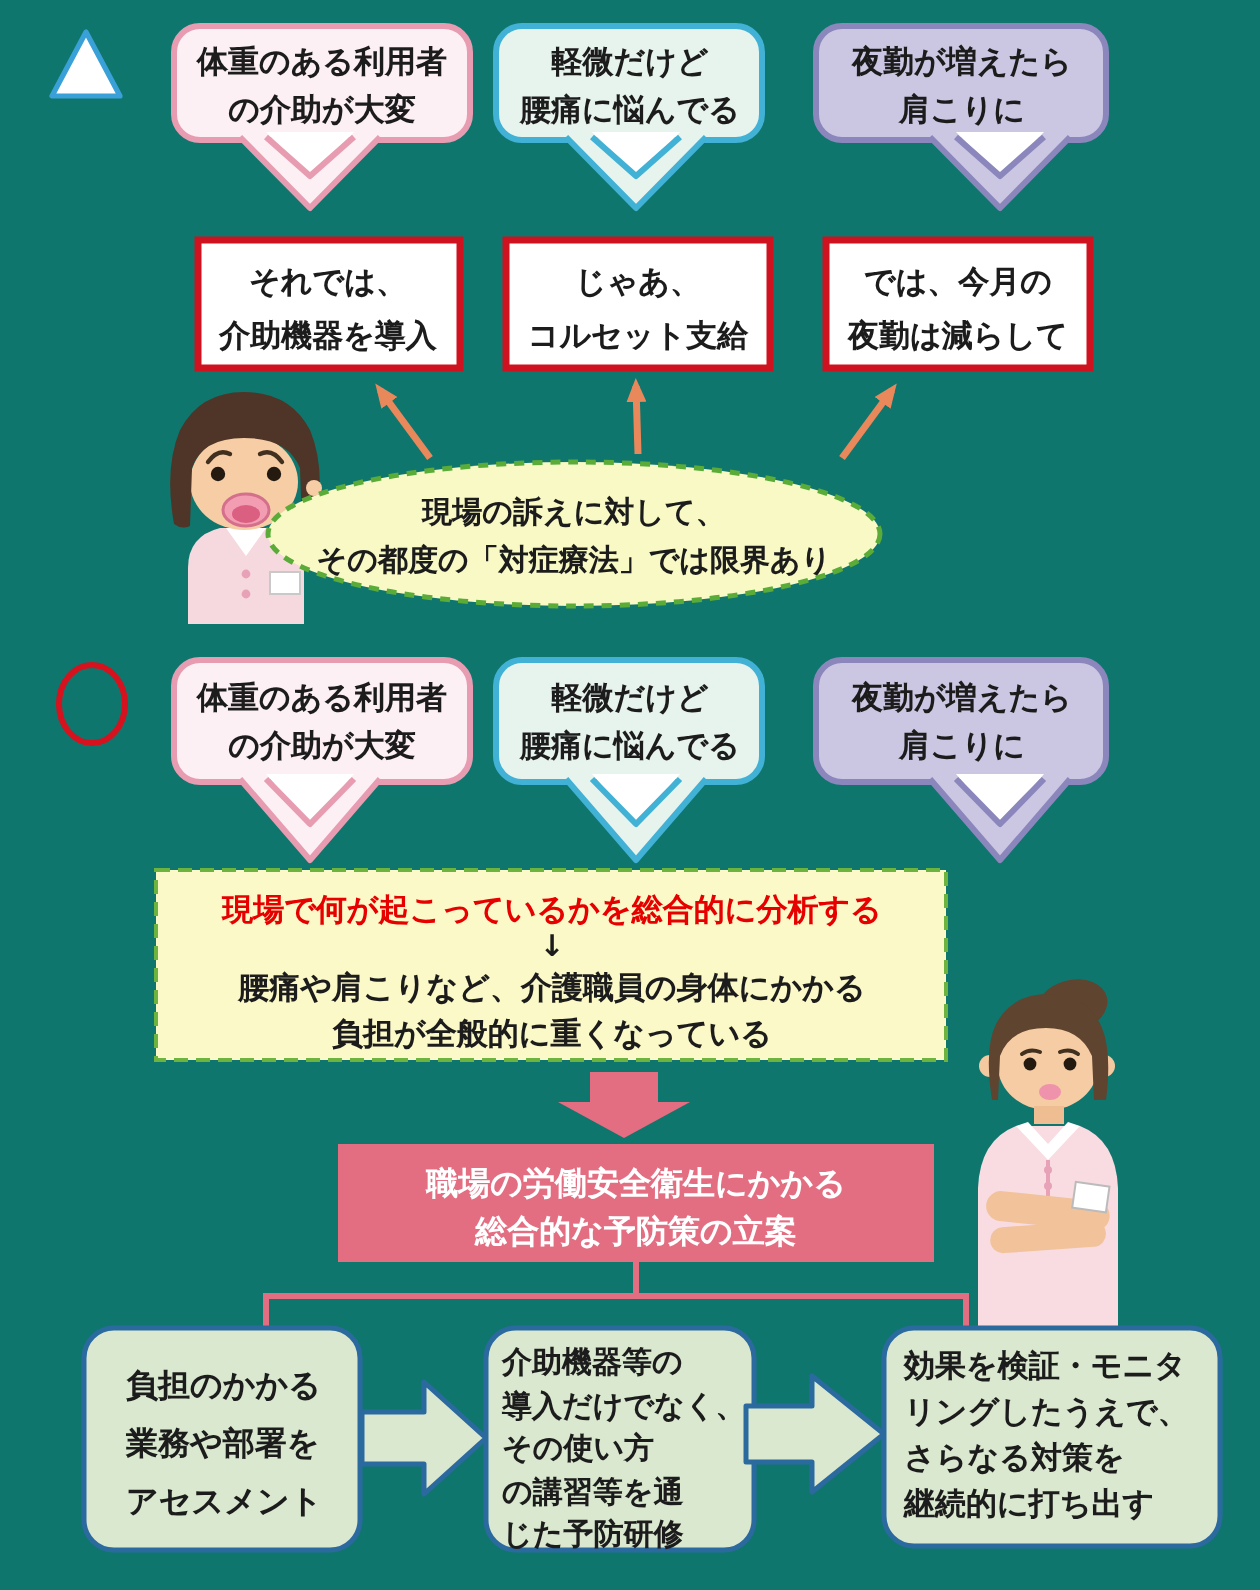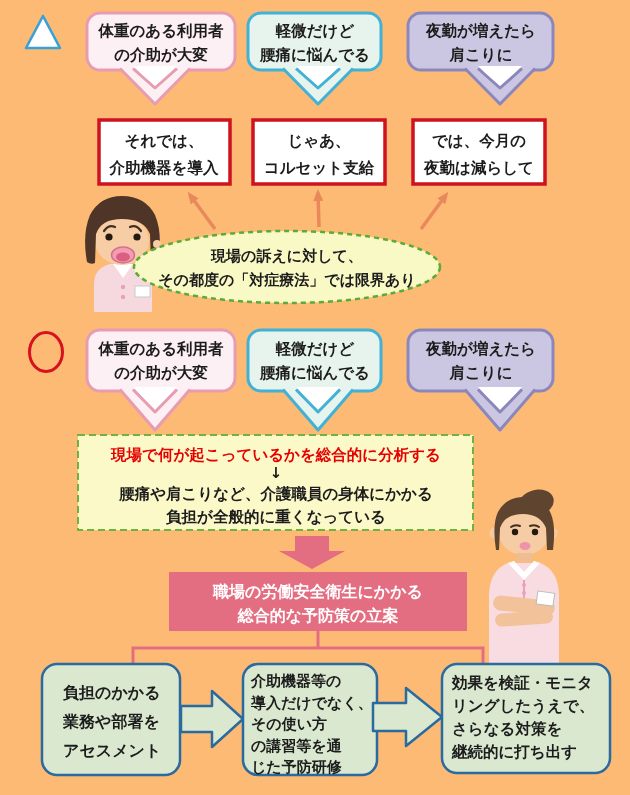--- a/index.html
+++ b/index.html
@@ -1,16 +1,16 @@
 <!DOCTYPE html>
 <html><head>
 <meta charset="utf-8">
 <style>
   html,body{margin:0;padding:0;background:#fff;}
-  .stage{position:relative;width:630px;height:795px;background:#fdba74;overflow:hidden;}
+  .stage{position:relative;width:630px;height:795px;background:#0f766e;overflow:hidden;}
   svg{position:absolute;left:0;top:0;}
   text{font-family:"DejaVu Sans",sans-serif;font-weight:600;fill:#1c1c1c;}
   .fs15{font-size:15px;} .fs155{font-size:15.5px;} .fs16{font-size:16px;}
   .tw{fill:#ffffff;} .tr{fill:#e60000;}
   .mid{text-anchor:middle;}
 </style>
 </head>
 <body>
 
 <div class="stage">

